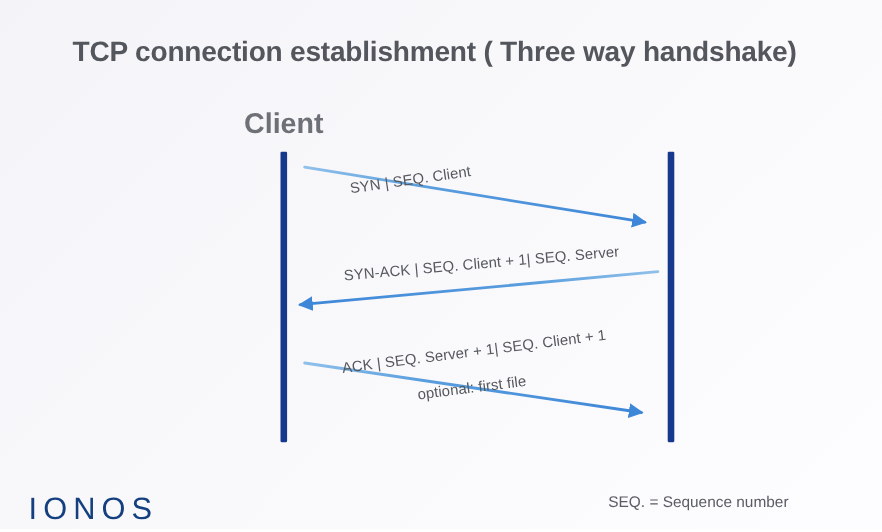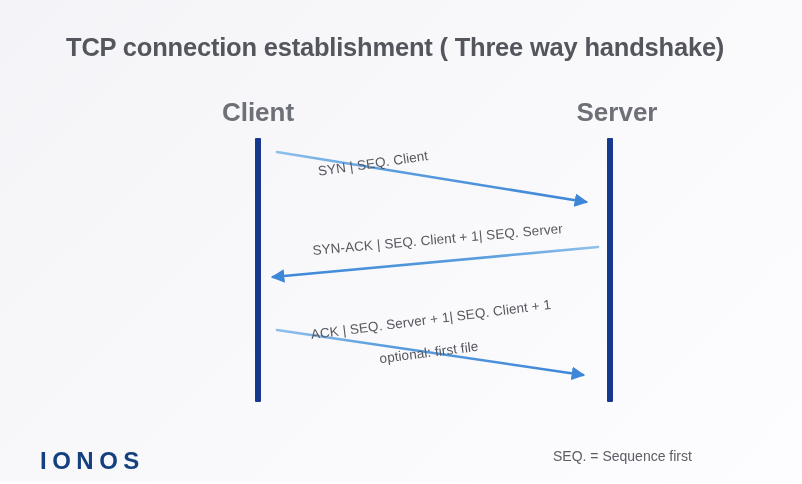--- a/index.html
+++ b/index.html
@@ -81,24 +81,24 @@
   }
 
   #msg1-label  { left: 372px; top: 156px; transform: rotate(-8.2deg) translate(-50%, 0); }
   #msg2-label  { left: 437px; top: 232px; transform: rotate(-5.0deg) translate(-50%, 0); }
   #msg3-label  { left: 430px; top: 312px; transform: rotate(-7.2deg) translate(-50%, 0); }
   #msg3-sub    { left: 428px; top: 345px; transform: rotate(-7.2deg) translate(-50%, 0); }
 
   
   #logo {
     position: absolute;
-    left: 40px;
+    left: 26px;
     top: 449px;
-    font-size: 24px;
-    font-weight: bold;
+    font-size: 28px;
+    font-weight: normal;
     color: #14407f;
     letter-spacing: 5.5px;
     line-height: 1;
   }
   #legend {
     position: absolute;
     left: 553px;
     top: 449px;
     font-size: 14px;
     color: #5a5d64;
@@ -107,21 +107,20 @@
   }
 </style>
 </head>
 <body>
 
 <div id="slide">
 
   <div id="title">TCP connection establishment ( Three way handshake)</div>
 
   <div class="actor-label" id="actor-client">Client</div>
-  <div class="actor-label" id="actor-server">Server</div>
 
   <div class="lifeline" id="lifeline-client"></div>
   <div class="lifeline" id="lifeline-server"></div>
 
   <svg id="arrows" viewBox="0 0 802 484" width="802" height="484" xmlns="http://www.w3.org/2000/svg">
     <defs>
       <linearGradient id="gradRight" x1="0" y1="0" x2="1" y2="0">
         <stop offset="0%" stop-color="#8fc0ea"></stop>
         <stop offset="35%" stop-color="#5a9ede"></stop>
         <stop offset="100%" stop-color="#3d86d8"></stop>
@@ -147,15 +146,15 @@
   </svg>
 
   <div class="msg-label" id="msg1-label">SYN | SEQ. Client</div>
 
   <div class="msg-label" id="msg2-label">SYN-ACK | SEQ. Client + 1| SEQ. Server</div>
 
   <div class="msg-label" id="msg3-label">ACK | SEQ. Server + 1| SEQ. Client + 1</div>
   <div class="msg-label" id="msg3-sub">optional: first file</div>
 
   <div id="logo">IONOS</div>
-  <div id="legend">SEQ. = Sequence first</div>
+  <div id="legend">SEQ. = Sequence number</div>
 
 </div>
 
 </body></html>

